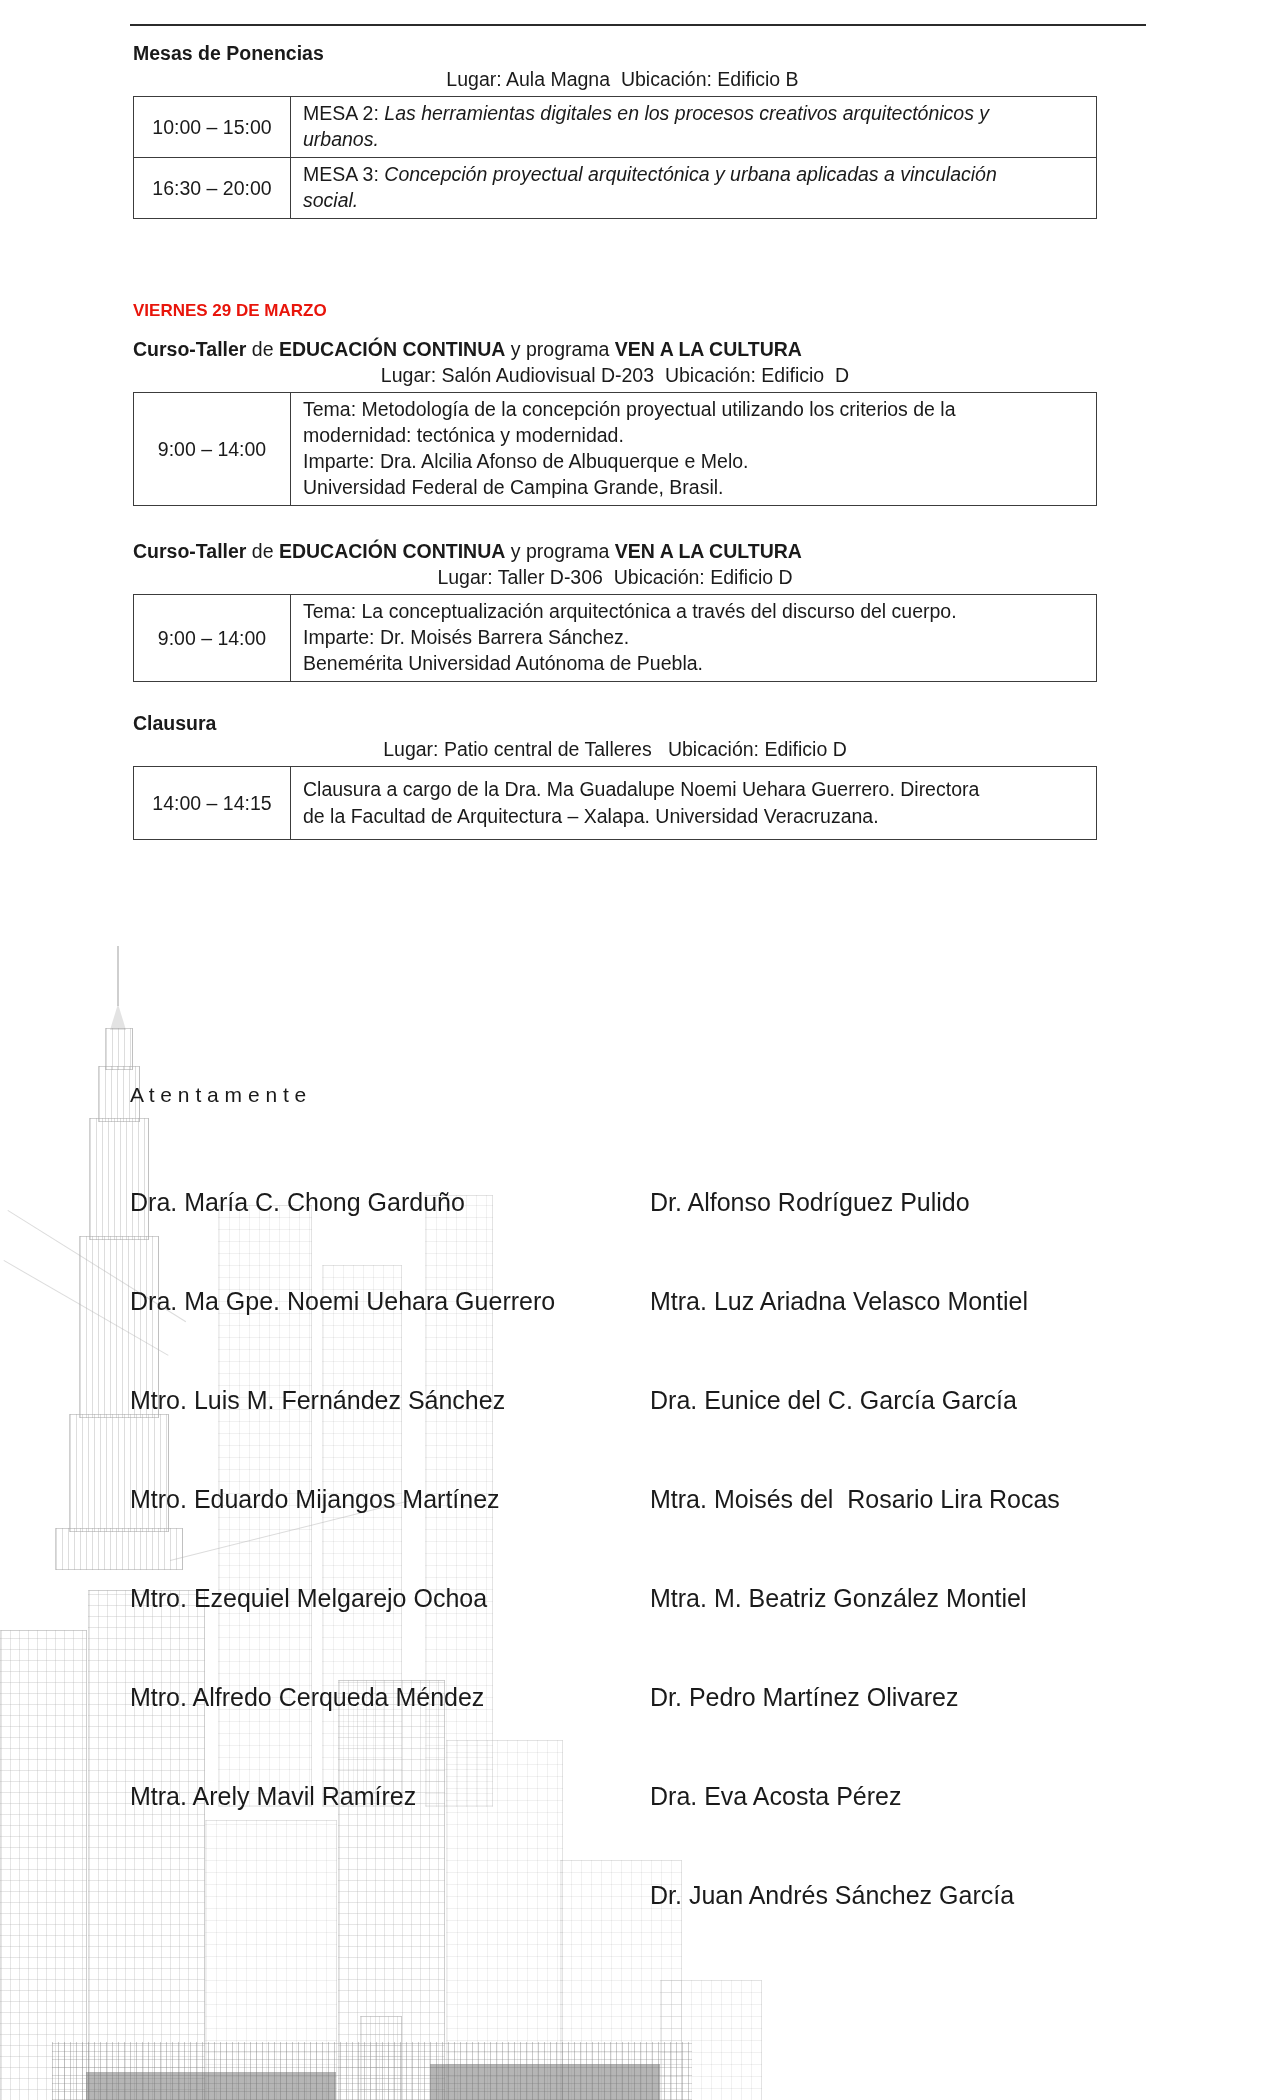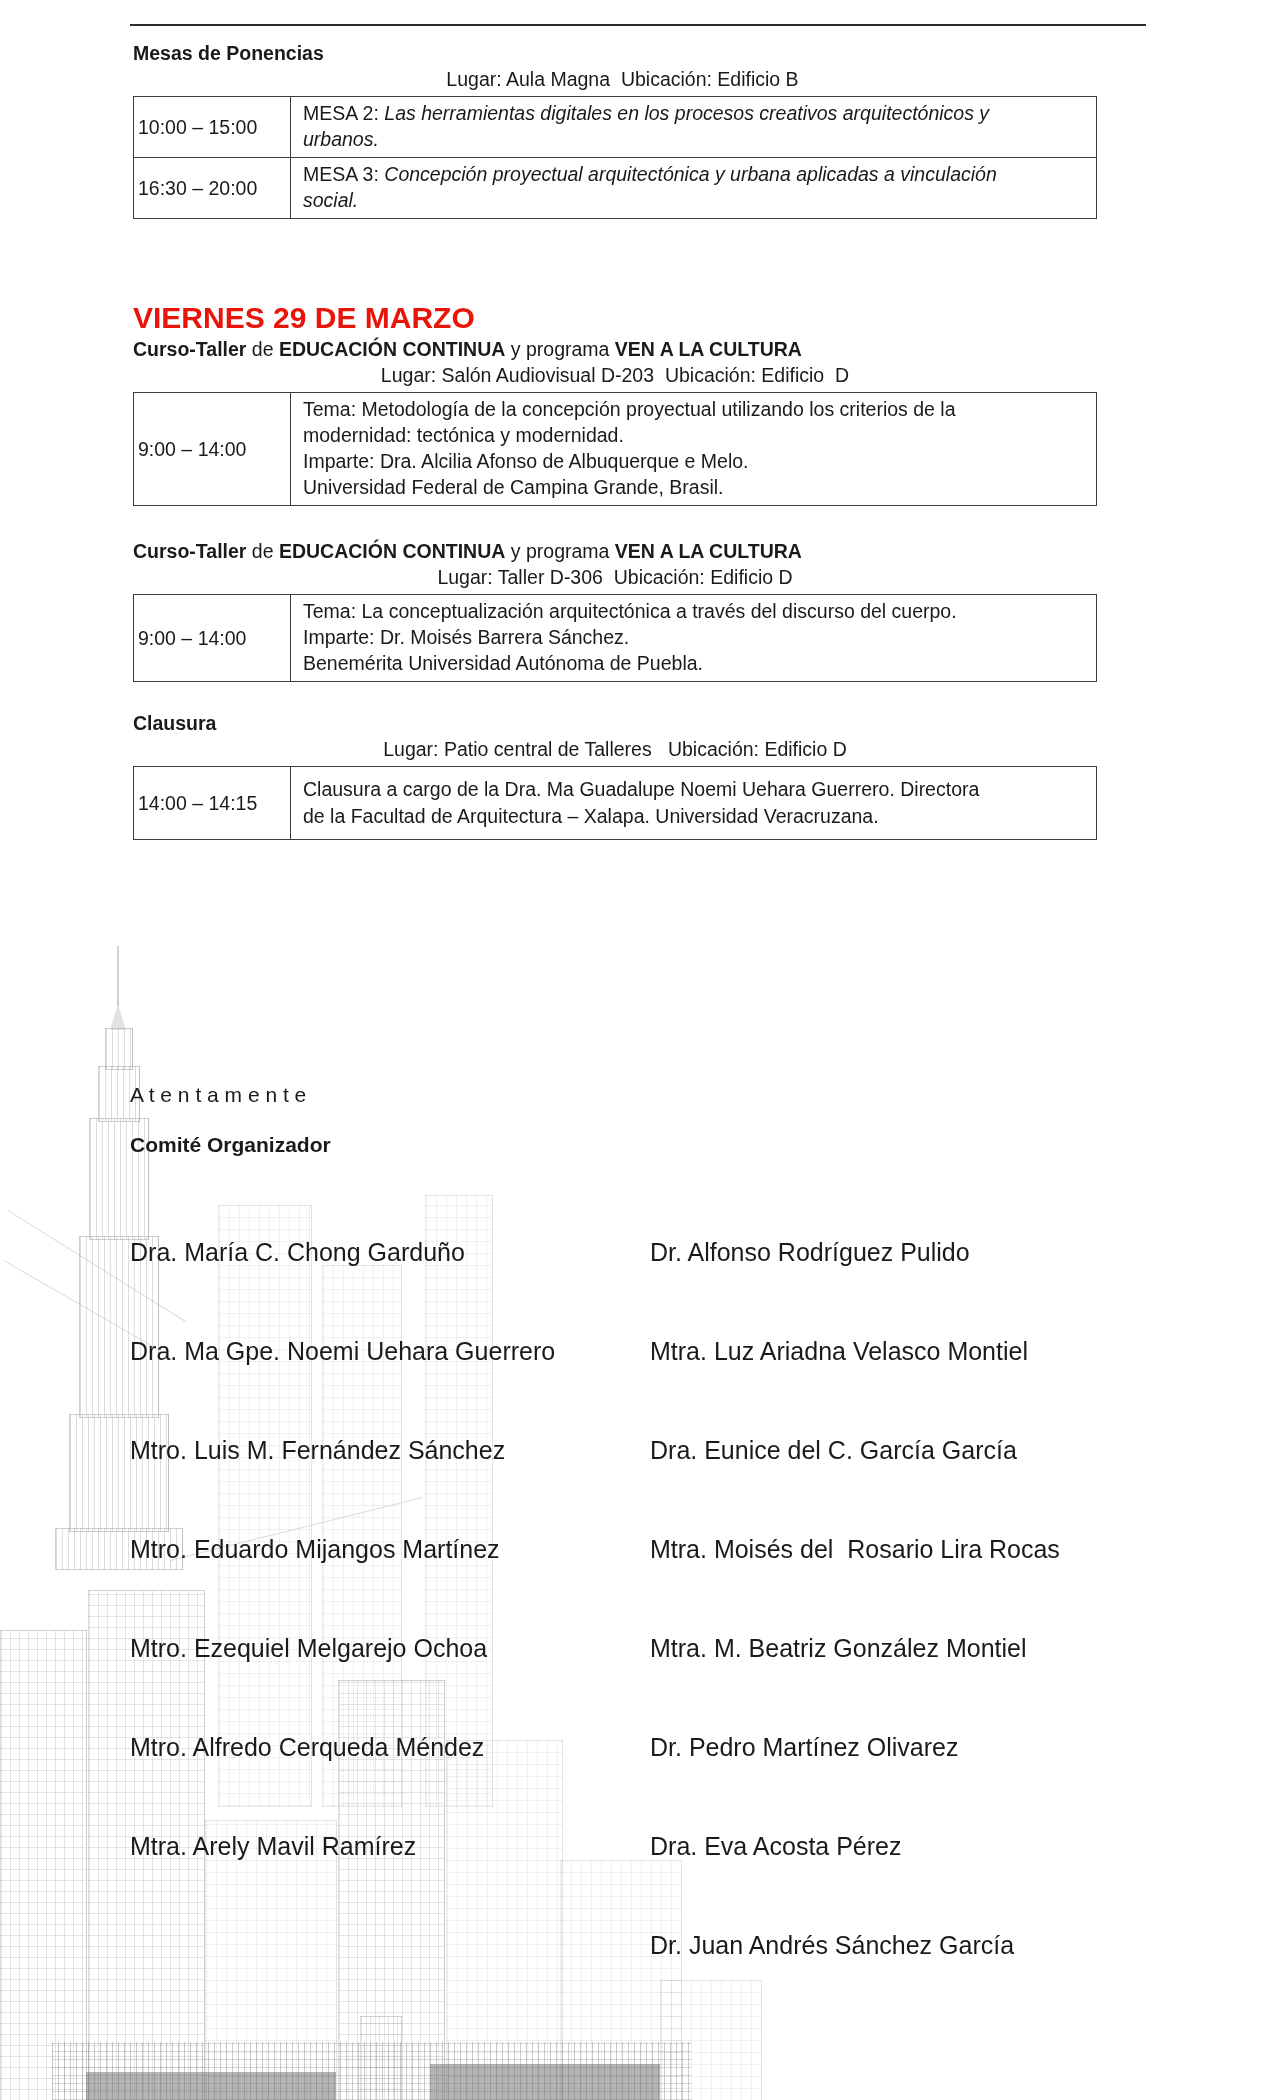--- a/index.html
+++ b/index.html
@@ -24,24 +24,24 @@
   .strip{background:
          repeating-linear-gradient(90deg, rgba(90,90,90,.42) 0 1px, rgba(0,0,0,0) 1px 6px),
          repeating-linear-gradient(0deg, rgba(90,90,90,.30) 0 1px, rgba(0,0,0,0) 1px 8px);}
   .dark{background:rgba(60,60,60,.50);}
   
   .rule{position:absolute;left:130px;top:24px;width:1016px;border-top:2px solid #2b2b2b;}
   .blk{position:absolute;left:133px;width:964px;font-size:19.5px;line-height:26px;}
   .bold{font-weight:bold;}
   .lugar{white-space:pre-wrap;text-align:center;}
   .indent{margin-left:15px;}
-  .red-h{position:absolute;left:133px;top:301px;font-size:30px;font-weight:bold;}
+  .red-h{position:absolute;left:133px;top:301px;font-size:17px;font-weight:bold;}
   table.sched{border-collapse:collapse;width:964px;table-layout:fixed;margin-top:4px;}
   table.sched td{border:1.5px solid #3c3c3c;font-size:19.5px;line-height:26px;vertical-align:middle;}
-  td.time{width:148px;padding:2px 4px;}
+  td.time{width:148px;text-align:center;padding:2px 4px;}
   td.desc{padding:3px 10px 5px 12px;}
   td.desc.pad{padding-top:9px;padding-bottom:9px;line-height:27px;}
   .mt20{margin-top:20px;}
   .it{font-style:italic;}
   .pre{white-space:pre;}
   
   .closing{position:absolute;left:130px;top:1082px;width:975px;font-size:21px;line-height:26px;}
   .comite{margin-top:24px;font-weight:bold;}
   .names{position:relative;margin-top:12px;height:290px;font-size:25px;line-height:33px;}
   .col{position:absolute;top:0;white-space:pre-wrap;}
@@ -161,21 +161,20 @@
           <div>Clausura a cargo de la Dra. Ma Guadalupe Noemi Uehara Guerrero. Directora</div>
           <div>de la Facultad de Arquitectura – Xalapa. Universidad Veracruzana.</div>
         </td>
       </tr>
     </tbody>
       </table>
   </div>
 
   <div class="closing">
     <div>A t e n t a m e n t e</div>
-    <div class="comite">Comité Organizador</div>
     <div class="names">
       <div class="col col-l">
         <div>Dra. María C. Chong Garduño</div>
         <div>Dra. Ma Gpe. Noemi Uehara Guerrero</div>
         <div>Mtro. Luis M. Fernández Sánchez</div>
         <div>Mtro. Eduardo Mijangos Martínez</div>
         <div>Mtro. Ezequiel Melgarejo Ochoa</div>
         <div>Mtro. Alfredo Cerqueda Méndez</div>
         <div>Mtra. Arely Mavil Ramírez</div>
       </div>

